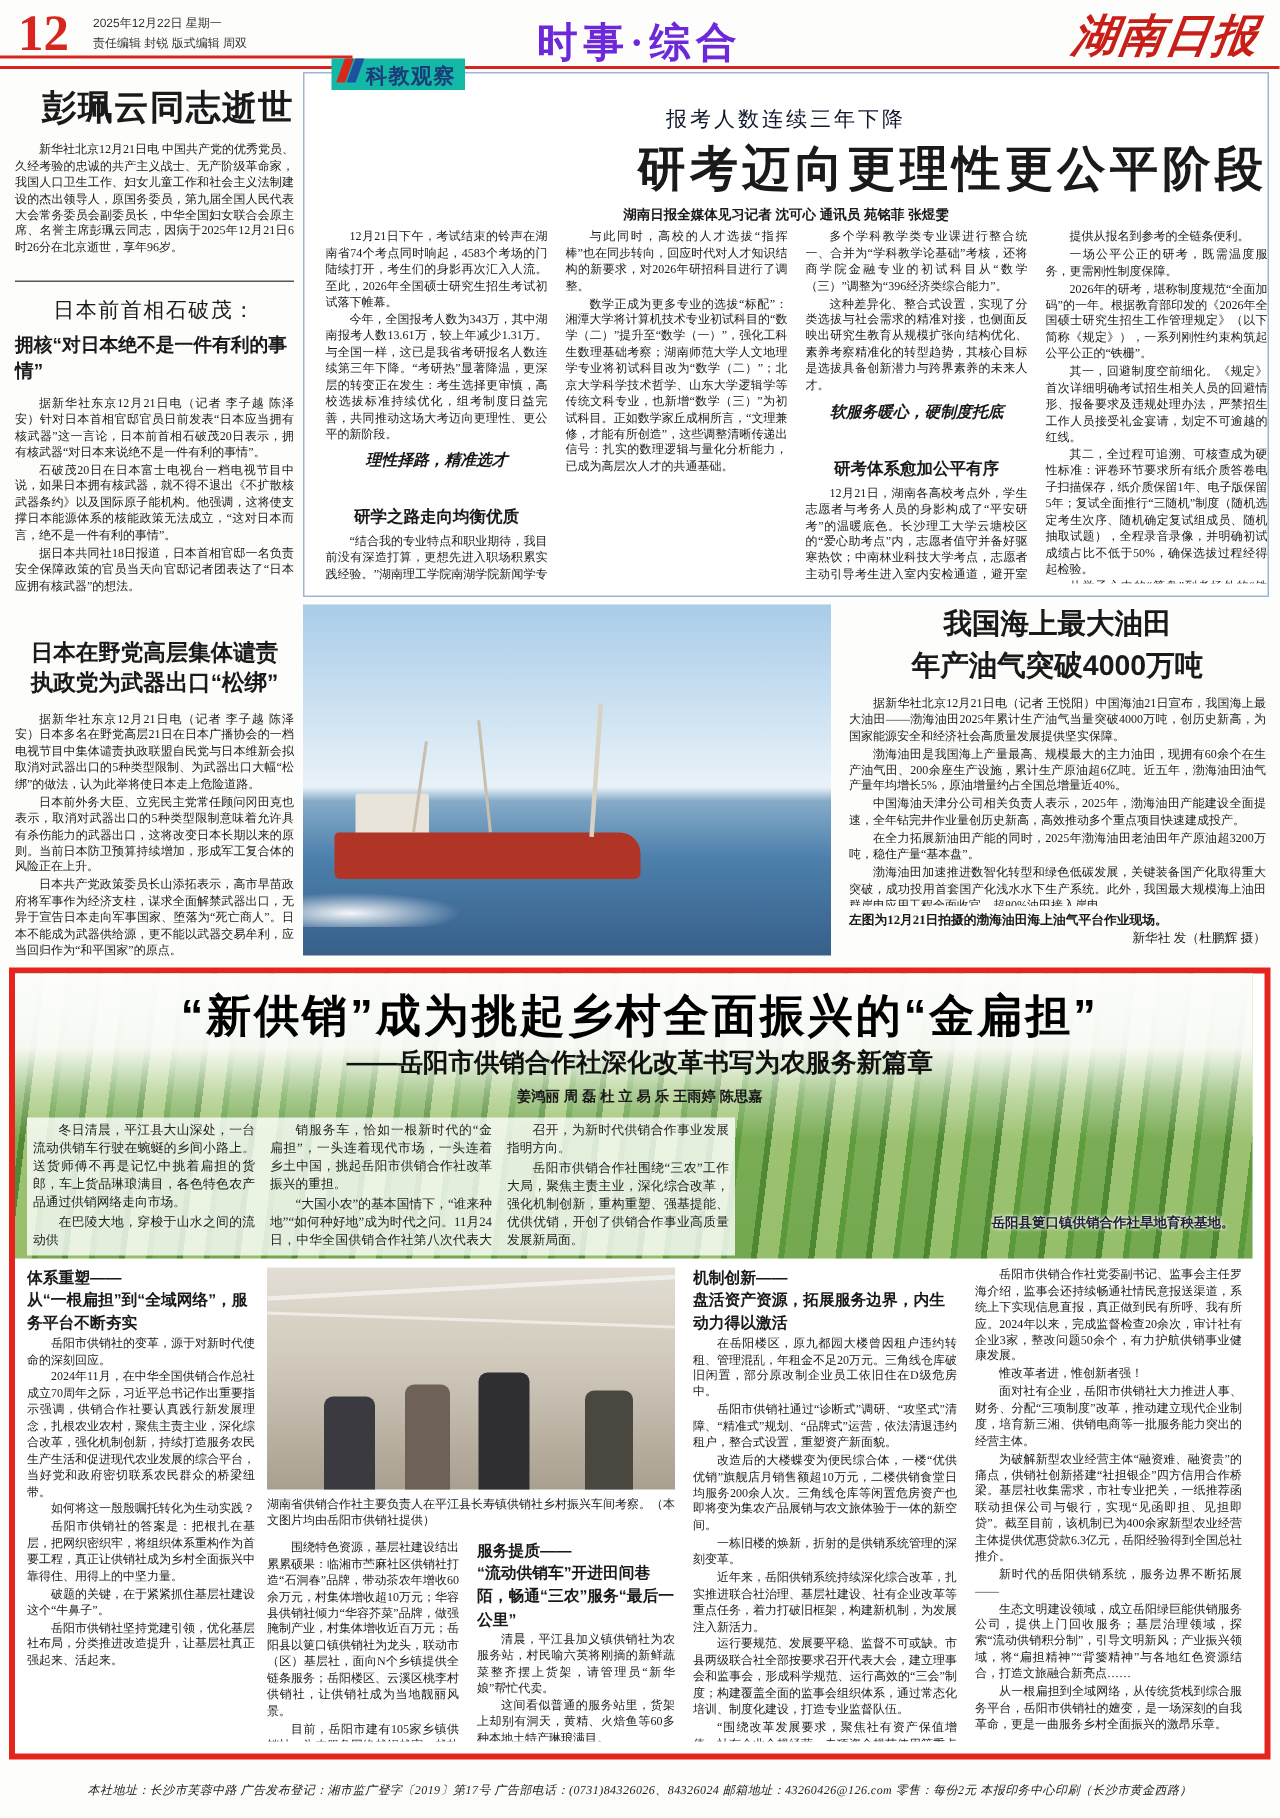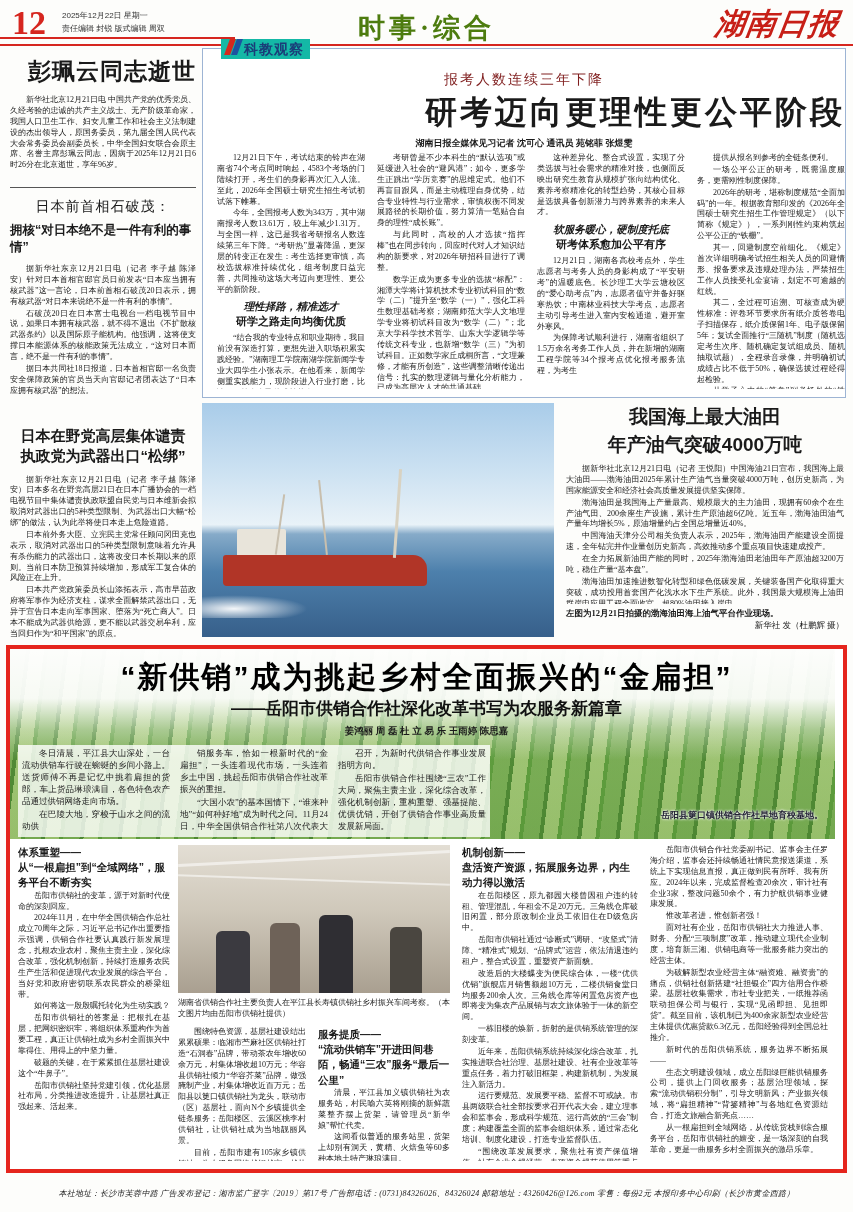--- a/index.html
+++ b/index.html
@@ -7,40 +7,40 @@
        font-family:"Liberation Serif","DejaVu Serif",serif;color:#1a1a1a;}
   .abs{position:absolute;}
   .sans{font-family:"Liberation Sans","DejaVu Sans",sans-serif;}
   p{margin:0 0 1px 0;text-indent:2em;text-align:justify;}
   [data-bind-list] p{font-size:8px;line-height:1.36;}
   .intro [data-bind-list] p{font-size:8.5px;line-height:1.42;color:#222;}
   .clip{overflow:hidden;}
   
   .pgnum{font-size:34px;font-weight:900;color:#d6261f;font-family:"Liberation Serif",serif;}
   .hmeta{font-size:8px;color:#333;line-height:1.6;}
-  .section-title{font-size:27px;font-weight:900;letter-spacing:4px;color:#4d7c0f;}
+  .section-title{font-size:27px;font-weight:900;letter-spacing:4px;color:#6d28d9;}
   .masthead{font-size:30px;font-weight:900;font-style:italic;color:#c71f17;letter-spacing:1px;transform:skewX(-8deg);}
   .redline{background:#d6261f;}
   
   .a-title{font-size:23px;font-weight:900;letter-spacing:1px;text-align:right;}
   .kicker{font-size:14px;letter-spacing:1px;text-align:center;}
   .b-title{font-size:12.5px;font-weight:900;text-align:left;}
   .c-title{font-size:15px;font-weight:900;text-align:center;line-height:1.35;}
   .divider{border-top:1px solid #555;}
   
   .kgbox{border:1px solid #9db4d4;background:#fff;}
   .kg-logo{background:#14b8a6;padding:0 6px;display:flex;align-items:flex-end;gap:4px;}
   .kg-bar{display:inline-block;width:6px;height:16px;}
   .kg-label{font-size:14px;font-weight:900;color:#1a3c78;letter-spacing:1px;}
-  .kg-kicker{font-size:14px;letter-spacing:2px;text-align:center;color:#7f1d1d;}
+  .kg-kicker{font-size:14px;letter-spacing:2px;text-align:center;color:#0f172a;}
   .kg-headline{font-size:32px;font-weight:900;letter-spacing:3px;text-align:right;font-family:"Liberation Serif",serif;}
   .kg-byline{font-size:9px;font-weight:700;text-align:center;}
   .kg-sub{text-align:center;margin:5px 0 4px 0;}
   .kg-sub .l1{font-style:italic;font-weight:700;font-size:10.5px;}
-  .kg-sub .l2{font-weight:900;font-size:11px;font-family:Liberation Serif, serif;}
+  .kg-sub .l2{font-weight:900;font-size:11px;font-family:Liberation Serif, serif;margin-top:23px;}
   
   .oil-title{font-size:19px;font-weight:900;text-align:center;line-height:1.45;}
   .oil-cap{font-size:8.5px;font-weight:700;}
   .oil-credit{font-size:8.5px;text-align:right;}
   
   .ship{background:linear-gradient(180deg,#a9cce9 0%,#cde2f2 30%,#e9f2f8 52%,#86abc9 56%,#4d80ac 72%,#375f8a 100%);}
   .hull{position:absolute;left:6%;width:58%;bottom:22%;height:13%;background:#b13527;border-radius:3px 14px 4px 4px;}
   .deckhouse{position:absolute;left:10%;bottom:33%;width:14%;height:13%;background:#e8e4da;border-radius:2px;}
   .derrick{position:absolute;background:#c8bfae;width:2px;}
   .flare{position:absolute;background:#d8d2c2;width:3px;}
@@ -121,26 +121,26 @@
       </div>
     <div class="kg-sub">
       <div class="l1" data-bind="keguan.sub1a">理性择路，精准选才</div>
       <div class="l2" data-bind="keguan.sub1b">研学之路走向均衡优质</div>
     </div>
     <div data-bind-list="keguan.col1b">
         <p>“结合我的专业特点和职业期待，我目前没有深造打算，更想先进入职场积累实践经验。”湖南理工学院南湖学院新闻学专业大四学生小张表示。在他看来，新闻学侧重实践能力，现阶段进入行业打磨，比读研更符合自己的成长节奏。</p>
       </div>
   </div>
   <div class="abs clip" style="left:174px;top:104px;width:148px;height:236px;" data-bind-list="keguan.col2">
-      <p>考研曾是不少本科生的“默认选项”或延缓进入社会的“避风港”；如今，更多学生正跳出“学历竞赛”的思维定式。他们不再盲目跟风，而是主动梳理自身优势，结合专业特性与行业需求，审慎权衡不同发展路径的长期价值，努力算清一笔贴合自身的理性“成长账”。</p>
       <p>与此同时，高校的人才选拔“指挥棒”也在同步转向，回应时代对人才知识结构的新要求，对2026年研招科目进行了调整。</p>
       <p>数学正成为更多专业的选拔“标配”：湘潭大学将计算机技术专业初试科目的“数学（二）”提升至“数学（一）”，强化工科生数理基础考察；湖南师范大学人文地理学专业将初试科目改为“数学（二）”；北京大学科学技术哲学、山东大学逻辑学等传统文科专业，也新增“数学（三）”为初试科目。正如数学家丘成桐所言，“文理兼修，才能有所创造”，这些调整清晰传递出信号：扎实的数理逻辑与量化分析能力，已成为高层次人才的共通基础。</p>
     </div>
   <div class="abs clip" style="left:334px;top:104px;width:148px;height:236px;">
     <div data-bind-list="keguan.col3a">
+        <p>多个学科教学类专业课进行整合统一、合并为“学科教学论基础”考核，还将商学院金融专业的初试科目从“数学（三）”调整为“396经济类综合能力”。</p>
         <p>这种差异化、整合式设置，实现了分类选拔与社会需求的精准对接，也侧面反映出研究生教育从规模扩张向结构优化、素养考察精准化的转型趋势，其核心目标是选拔具备创新潜力与跨界素养的未来人才。</p>
       </div>
     <div class="kg-sub">
       <div class="l1" data-bind="keguan.sub2a">软服务暖心，硬制度托底</div>
       <div class="l2" data-bind="keguan.sub2b">研考体系愈加公平有序</div>
     </div>
     <div data-bind-list="keguan.col3b">
         <p>12月21日，湖南各高校考点外，学生志愿者与考务人员的身影构成了“平安研考”的温暖底色。长沙理工大学云塘校区的“爱心助考点”内，志愿者值守并备好驱寒热饮；中南林业科技大学考点，志愿者主动引导考生进入室内安检通道，避开室外寒风。</p>
         <p>为保障考试顺利进行，湖南省组织了1.5万余名考务工作人员，并在新增的湖南工程学院等34个报考点优化报考服务流程，为考生</p>
       </div>

